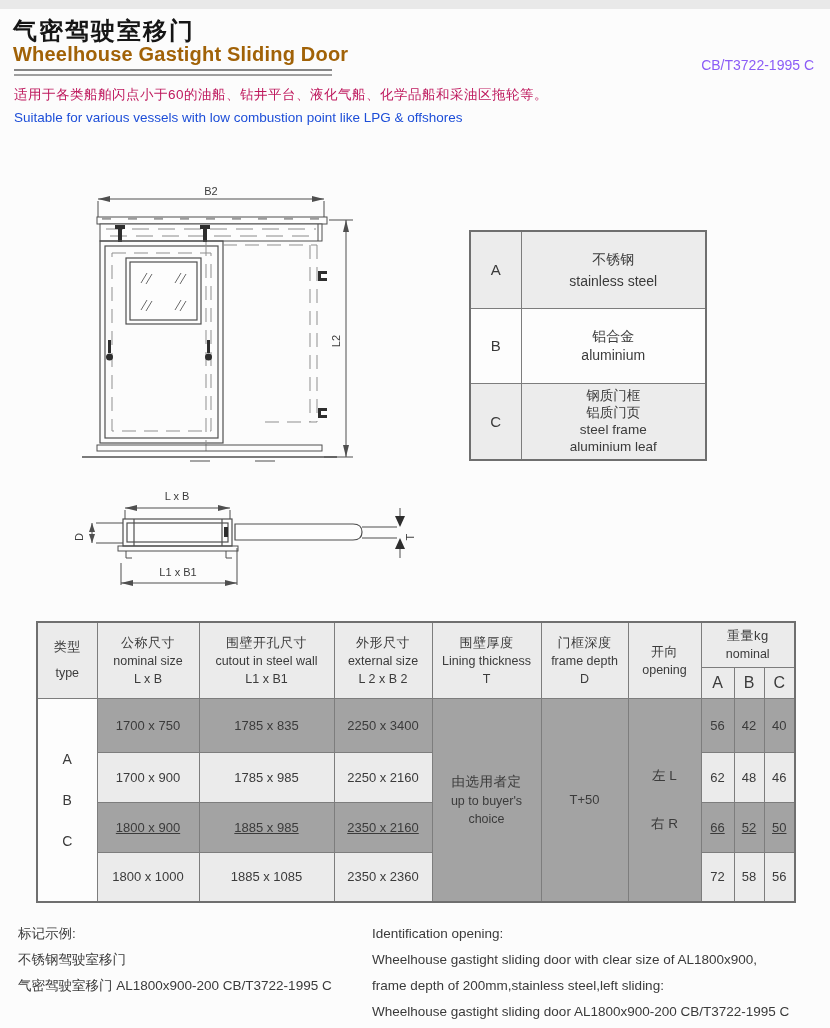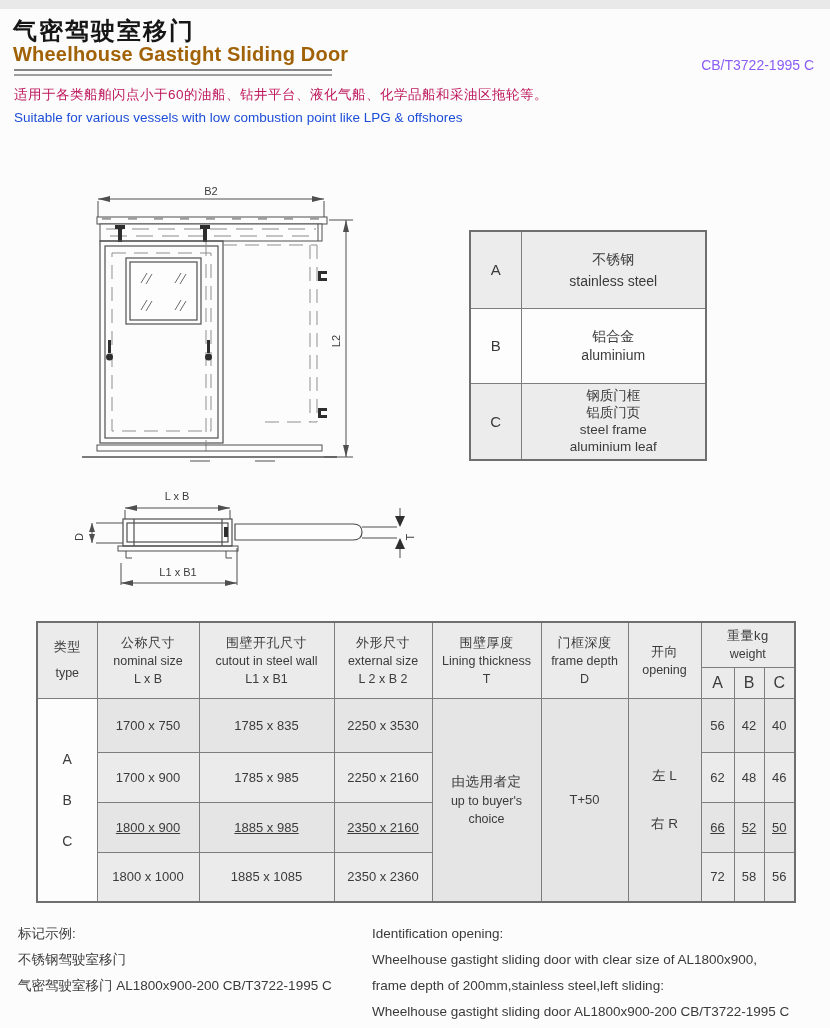--- a/index.html
+++ b/index.html
@@ -25,21 +25,21 @@
   .mat{position:absolute;left:469px;top:221px;width:236px;border-collapse:collapse;table-layout:fixed;
        border:2px solid #6f6f6f;background:#fdfdfd;}
   .mat td{border:1px solid #7d7d7d;text-align:center;vertical-align:middle;padding:0;}
   .mat .shade{background:#ececec;}
   .mat .mtype{font-size:15px;color:#3a3a3a;}
   .mat .m2 div{line-height:22px;font-size:14px;}
   .mat .m2b div{line-height:19px;font-size:14px;}
   .mat .m4 div{line-height:17px;font-size:13.5px;}
   
   .spec{position:absolute;left:36px;top:612px;width:758px;border-collapse:collapse;table-layout:fixed;
-        border:2px solid #6f6f6f;background:#e5e5e5;}
+        border:2px solid #6f6f6f;background:#a3a3a3;}
   .spec th,.spec td{border:1px solid #7d7d7d;text-align:center;vertical-align:middle;padding:0;font-weight:normal;}
   .spec thead th{background:#ebebeb;}
   .spec td.g{background:#ebebeb;}
   .hzh{font-size:13px;line-height:19px;letter-spacing:.5px;}
   .hen{font-size:12.5px;line-height:18px;}
   .spec tbody td{font-size:13px;}
   .typehead div{line-height:26px;}
   .typecell{background:#fdfdfd;}
   .typecell .tletters{display:flex;flex-direction:column;justify-content:center;gap:25px;height:100%;font-size:14px;}
   .lining .lz{font-size:13.5px;line-height:20px;letter-spacing:.5px;}
@@ -278,41 +278,41 @@
           <div class="hzh">门框深度</div>
           <div class="hen">frame depth</div>
           <div class="hen">D</div>
         </th>
         <th rowspan="2">
           <div class="hzh">开向</div>
           <div class="hen">opening</div>
         </th>
         <th colspan="3">
           <div class="hzh">重量kg</div>
-          <div class="hen">weight</div>
+          <div class="hen">nominal</div>
         </th>
       </tr>
       <tr style="height:31px;">
         <th>A</th>
         <th>B</th>
         <th>C</th>
       </tr>
     </thead>
     <tbody>
       <tr style="height:54px;">
         <td rowspan="4" class="typecell">
           <div class="tletters">
             <div>A</div>
             <div>B</div>
             <div>C</div>
           </div>
         </td>
         <td>1700 x 750</td>
         <td>1785 x 835</td>
-        <td>2250 x 3530</td>
+        <td>2250 x 3400</td>
         <td rowspan="4" class="lining">
           <div class="lz">由选用者定</div>
           <div class="le">up to buyer's</div>
           <div class="le">choice</div>
         </td>
         <td rowspan="4">T+50</td>
         <td rowspan="4" class="openingcell">
           <div>左 L</div>
           <div class="gap">右 R</div>
         </td>

